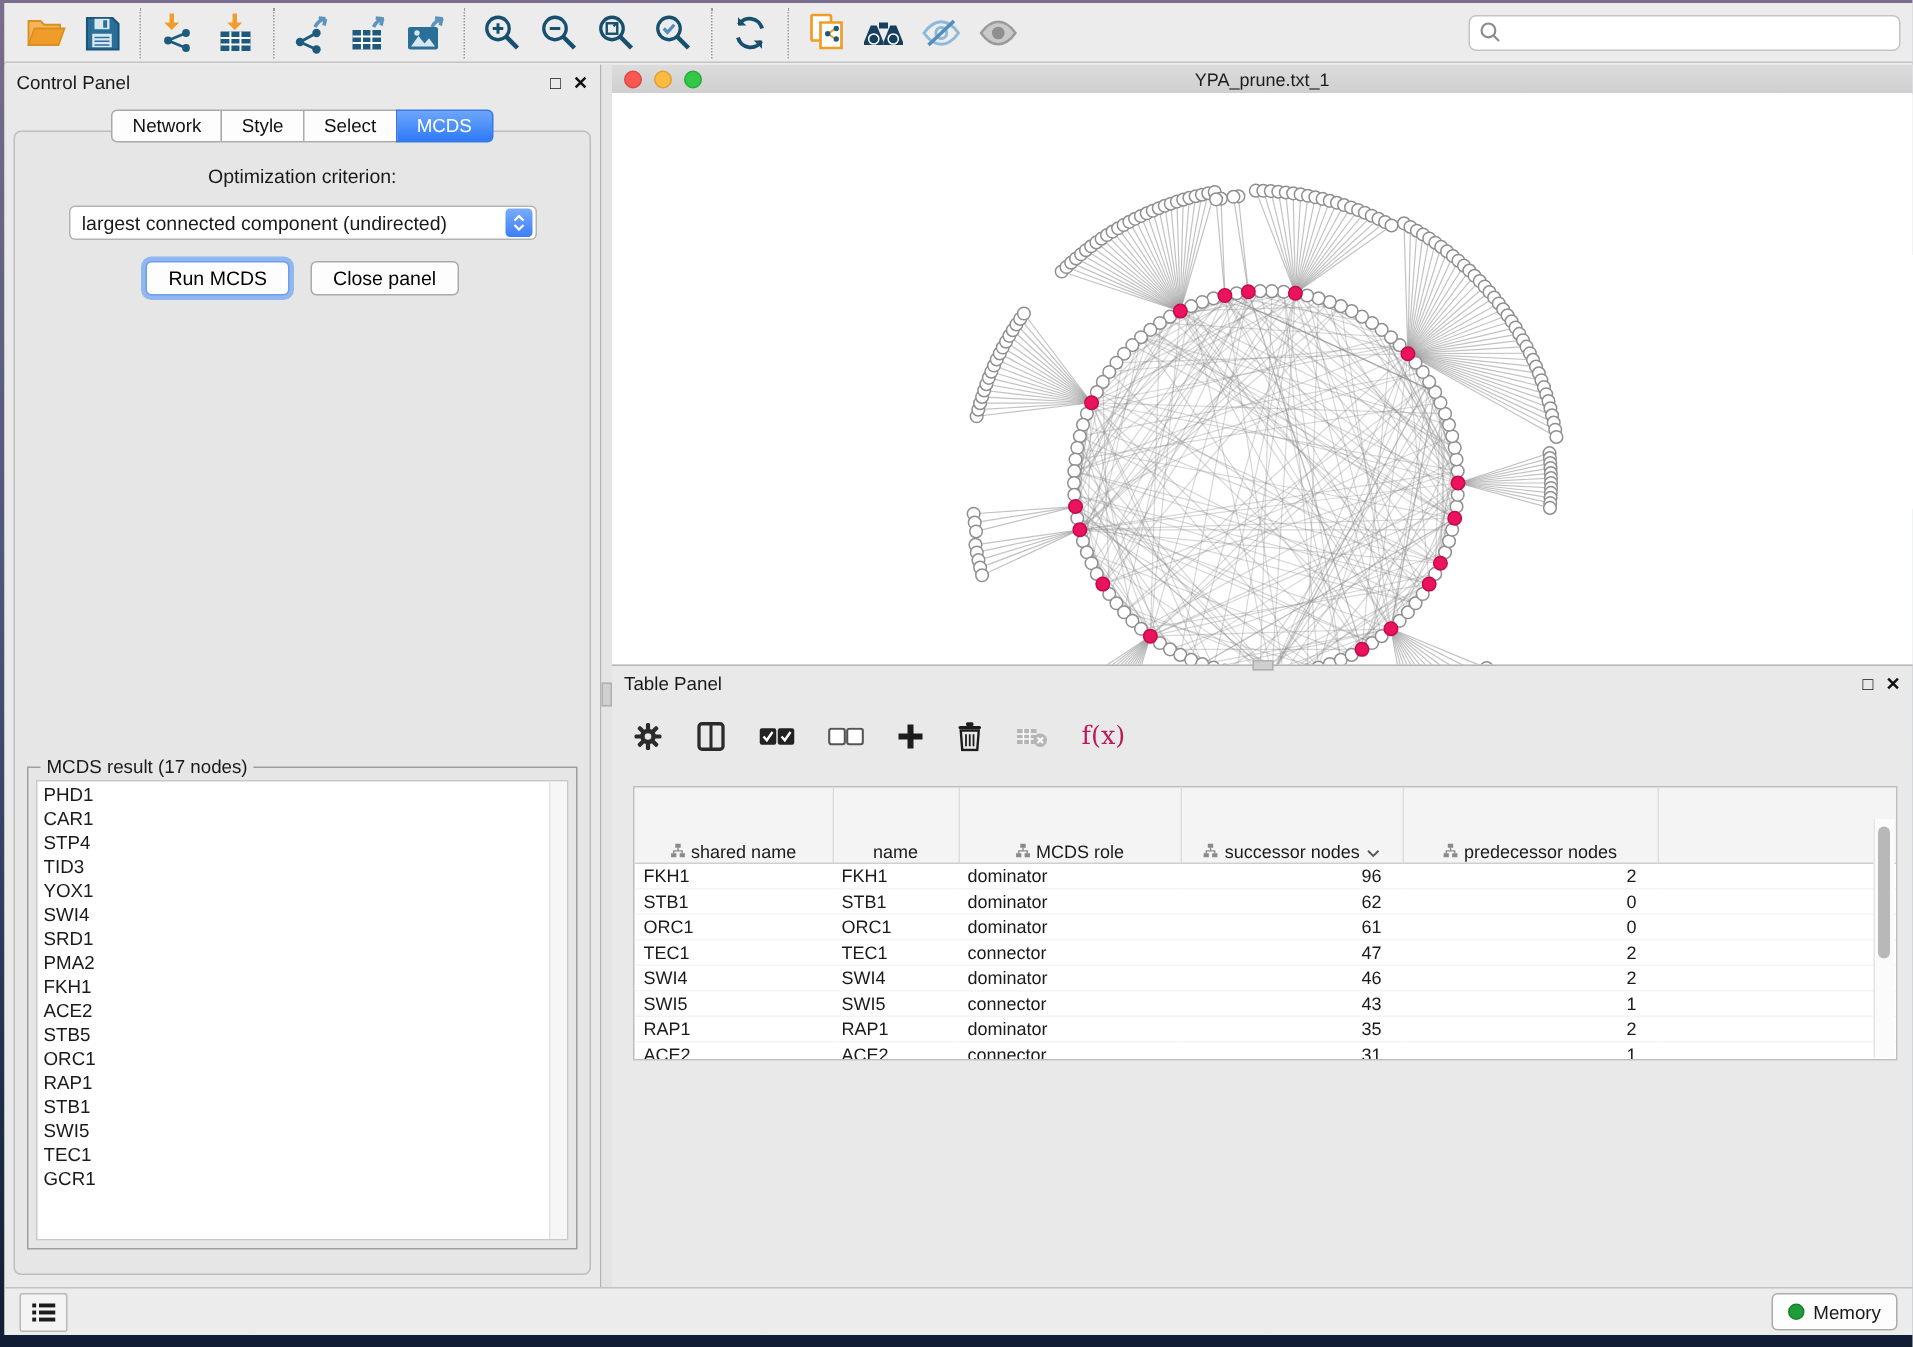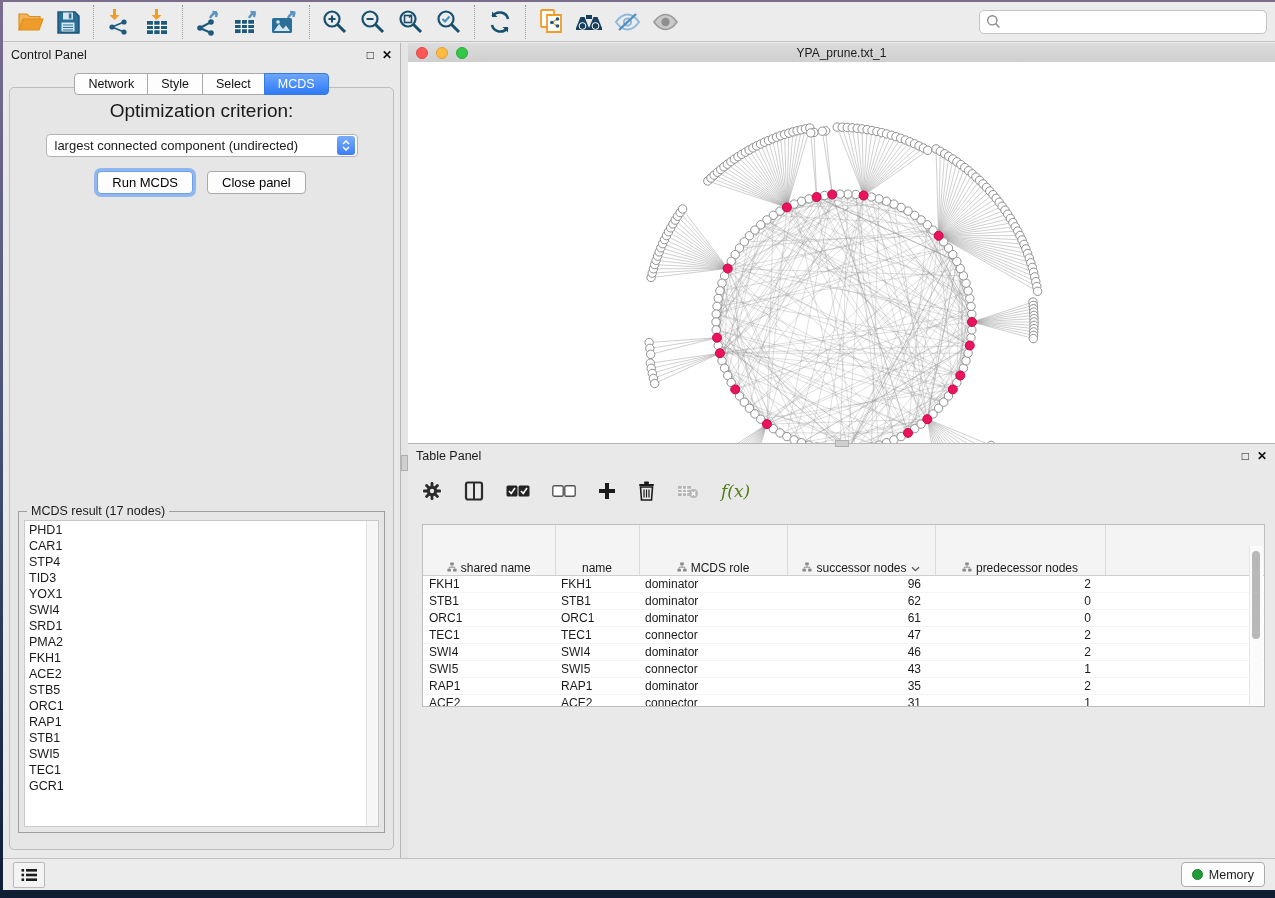--- a/index.html
+++ b/index.html
@@ -31,21 +31,21 @@
   .panel-head .ttl{flex:1;}
   .winbtn{font-size:12px;color:#111;margin-left:8px;line-height:1;}
   .winbtn.x{font-weight:bold;}
   #cp-tabs{display:flex;justify-content:center;gap:0;margin-top:6px;position:relative;z-index:2;}
   .seg{font-size:12.5px;padding:3px 13px;background:#fdfdfd;border:1px solid #a9a9a9;margin-left:-1px;color:#111;}
   .seg:first-child{border-radius:4px 0 0 4px;margin-left:0;}
   .seg:last-child{border-radius:0 4px 4px 0;}
   .seg.active{background:linear-gradient(#6ca6fb,#2f7af7);border-color:#3a79dd;color:#fff;}
   #cp-body{position:absolute;left:6px;right:6px;top:44px;bottom:8px;background:#e6e6e6;
     border:1px solid #bdbdbd;border-radius:5px;}
-  #crit-label{text-align:center;font-size:19px;margin-top:12px;}
+  #crit-label{text-align:center;font-size:13px;margin-top:22px;}
   #crit-select{margin:12px auto 0;width:312px;height:23px;background:#fff;border:1px solid #b3b3b3;
     border-radius:4px;display:flex;align-items:center;font-size:13px;box-sizing:border-box;}
   #crit-select .val{flex:1;padding:0 8px;white-space:nowrap;overflow:hidden;}
   #crit-select .spin{width:18px;height:19px;margin-right:2px;border-radius:3px;
     background:linear-gradient(#79acfc,#3c7ef8);display:flex;flex-direction:column;align-items:center;justify-content:center;gap:1px;}
   #crit-select .spin svg{display:block;}
   #cp-buttons{display:flex;justify-content:center;gap:14px;margin-top:14px;}
   .btn{font-size:13px;background:#fdfdfd;border:1px solid #a9a9a9;border-radius:4px;padding:3px 14px;}
   .btn.focus{box-shadow:0 0 0 3px rgba(98,158,245,.65);border-color:#6f9fe8;}
   #mcds-box{position:absolute;left:8px;right:8px;top:423px;bottom:16px;border:1px solid #9e9e9e;
@@ -68,21 +68,21 @@
   #net-title{position:absolute;left:0;right:0;text-align:center;font-size:12px;color:#1c1c1c;}
   #net-canvas{position:absolute;top:19px;left:0;right:0;bottom:0;background:#fff;}
   #net-canvas svg{display:block;}
   #hgrip{position:absolute;left:50%;bottom:-4px;width:14px;height:7px;margin-left:-7px;
     background:#cfcfcf;border:1px solid #b0b0b0;box-sizing:border-box;z-index:3;}
 
   
   #table-panel{flex:1;background:#e9e9e9;border-top:1px solid #b5b5b5;position:relative;min-height:0;}
   #tp-toolbar{position:absolute;left:14px;top:28px;height:38px;display:flex;align-items:center;gap:22px;}
   #tp-toolbar .ticon{display:flex;align-items:center;justify-content:center;}
-  #fx{font-family:"DejaVu Serif",serif;font-style:italic;font-size:17px;color:#4d7c0f;}
+  #fx{font-family:"DejaVu Serif",serif;font-size:17px;color:#be185d;}
   #node-table{position:absolute;left:14px;top:80px;width:843px;height:183px;background:#fff;
     border:1px solid #bdbdbd;box-sizing:border-box;overflow:hidden;}
   table{border-collapse:collapse;width:100%;table-layout:fixed;}
   thead th{height:20px;background:#f4f4f4;border-bottom:1px solid #cfcfcf;border-right:1px solid #dcdcdc;
     font-weight:normal;font-size:12px;padding:0 4px;white-space:nowrap;overflow:hidden;}
   thead th .hflex{display:flex;align-items:center;justify-content:center;gap:4px;margin-top:36px;}
   thead th:last-child{border-right:none;}
   tbody td{height:16px;font-size:12px;padding:0 6px;border-bottom:1px solid #f4f4f4;white-space:nowrap;overflow:hidden;}
   tbody td.num{text-align:right;padding-right:14px;}
   col.c0{width:132px;} col.c1{width:84px;} col.c2{width:148px;} col.c3{width:148px;} col.c4{width:170px;} col.cf{width:auto;}

